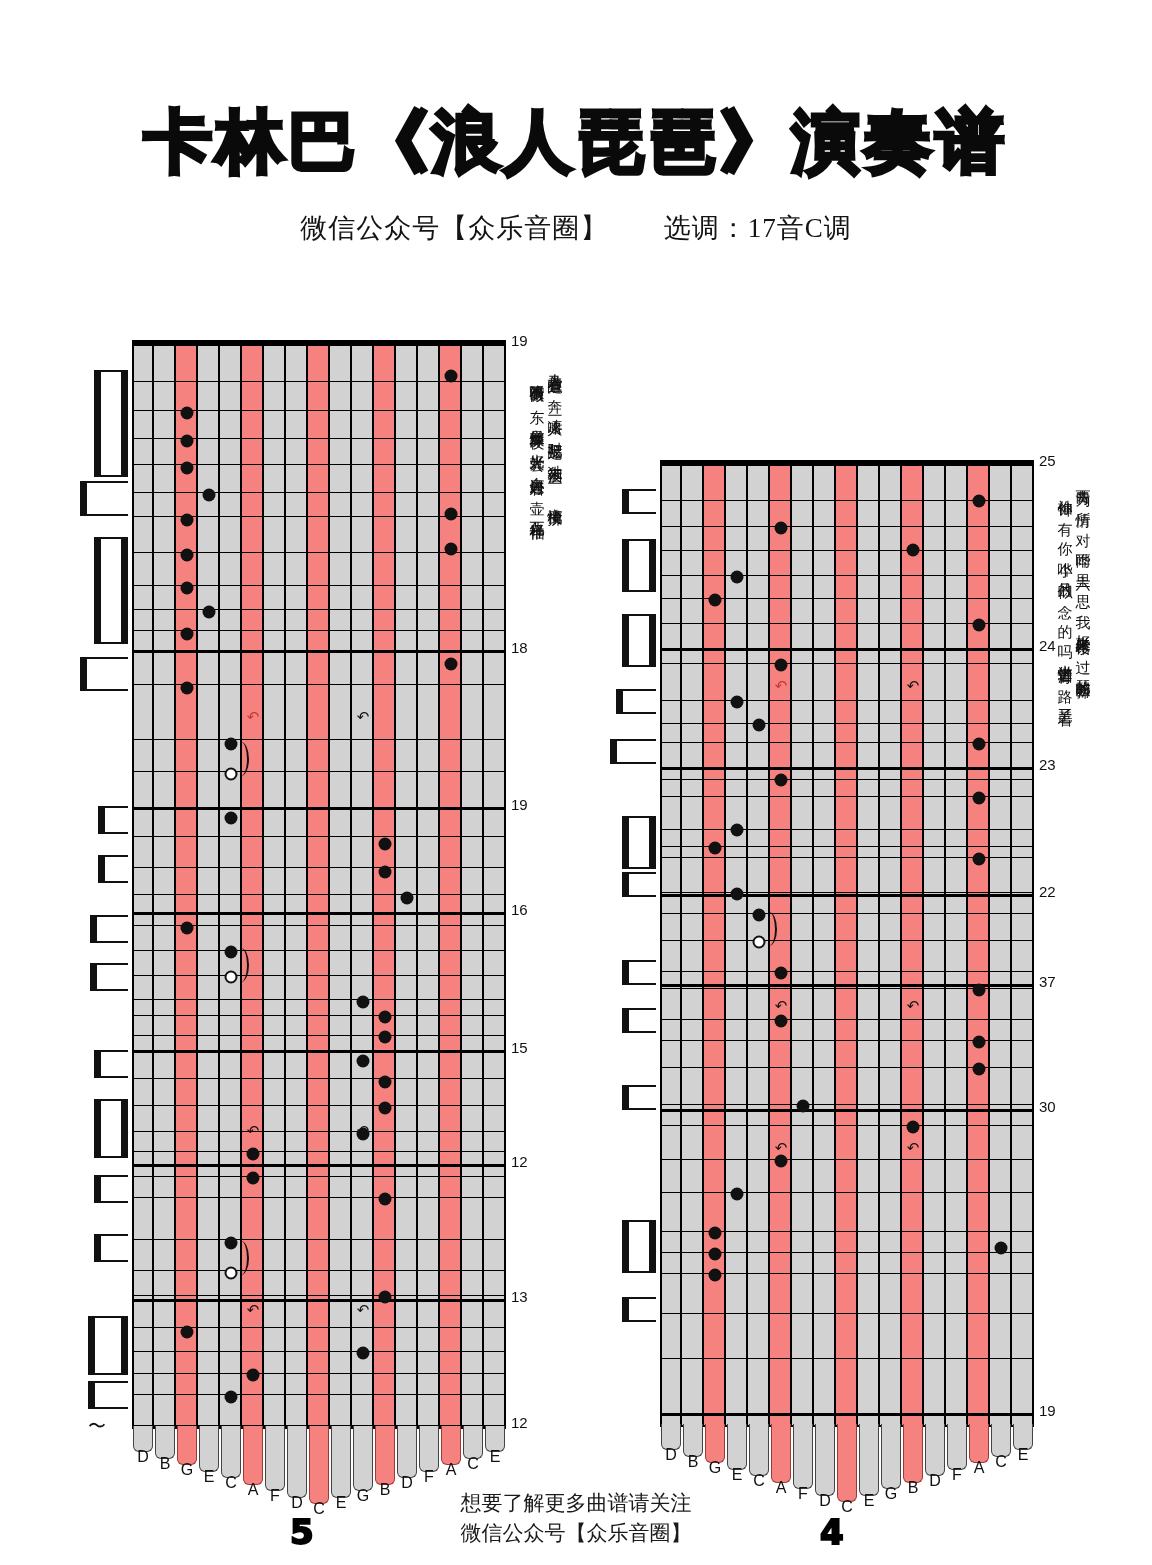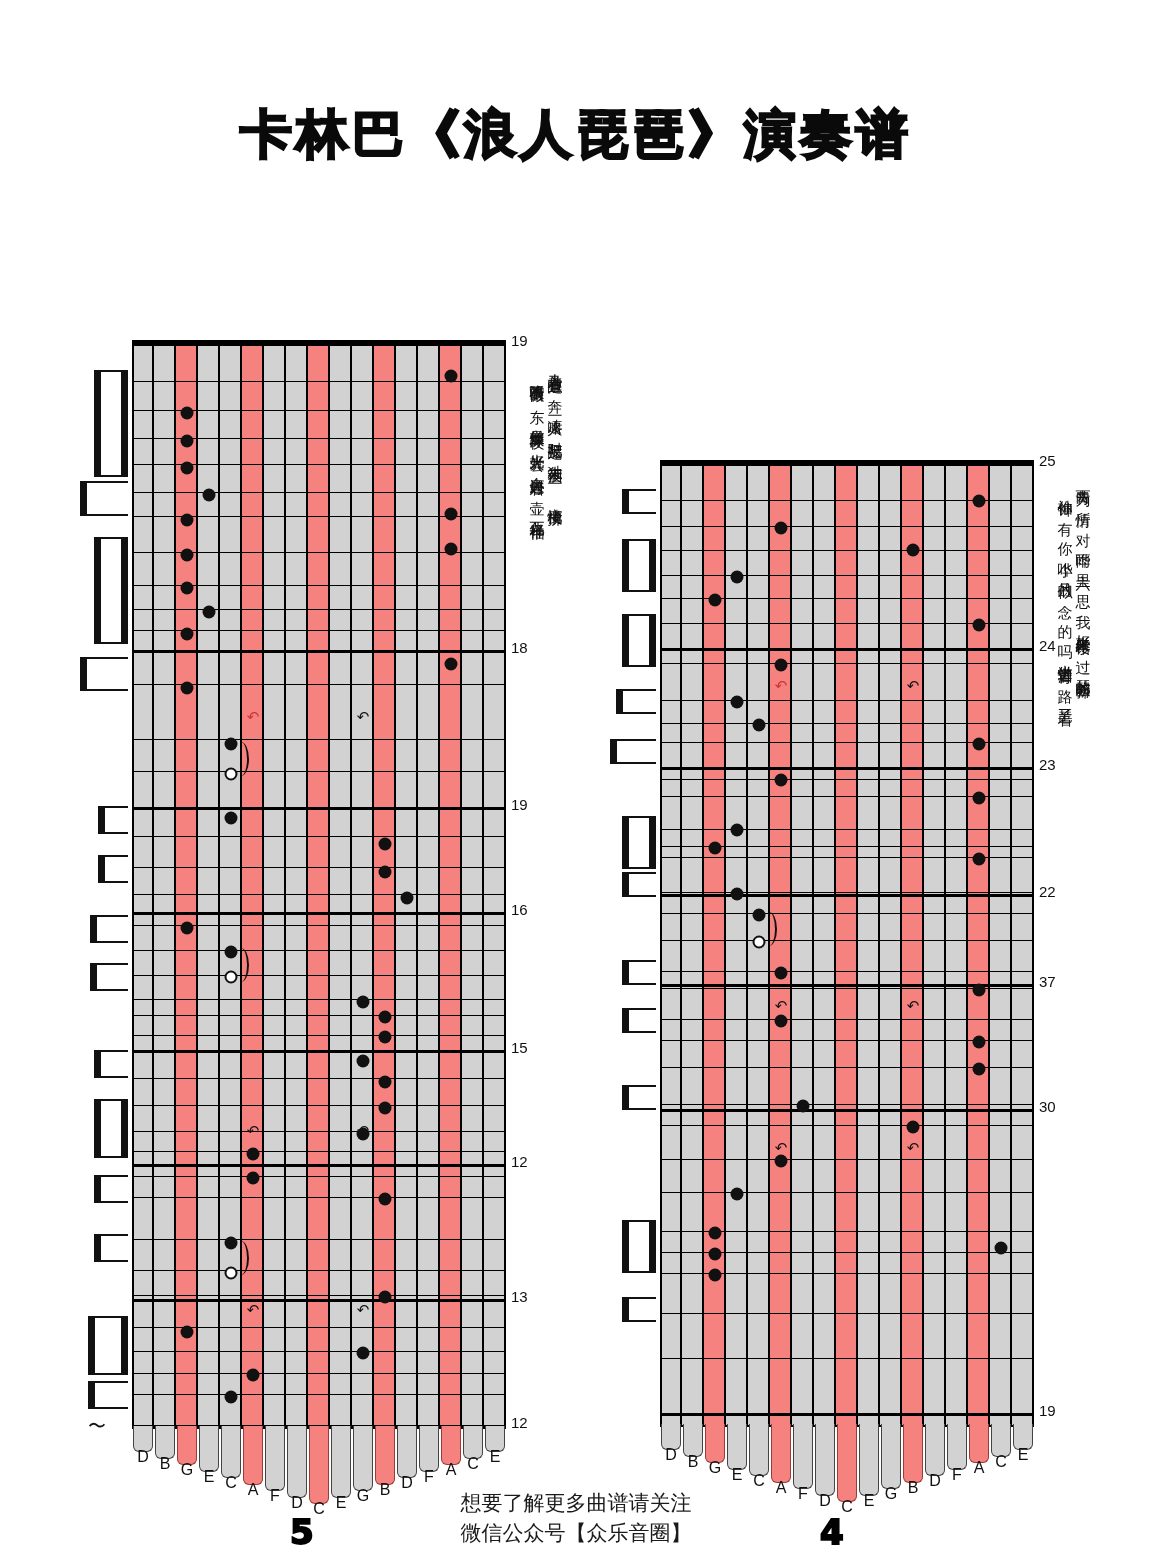--- a/index.html
+++ b/index.html
@@ -7,21 +7,21 @@
     width:1152px;height:1565px;position:relative;
     background:#ffffff;
     font-family:"Liberation Sans","DejaVu Sans",sans-serif;
     overflow:hidden;
   }
   
   #header{position:absolute;left:0;top:0;width:1152px;}
   #title{
     text-align:center;margin-top:108px;
     font-family:"DejaVu Sans",sans-serif;
-    font-size:52px;font-weight:normal;color:#0a0a0a;
+    font-size:68px;font-weight:bold;color:#0a0a0a;
     letter-spacing:4px;line-height:1;
     -webkit-text-stroke:4px #0a0a0a;
   }
   #subtitle{
     text-align:center;margin-top:34px;
     font-family:"Liberation Serif","DejaVu Serif",serif;
     font-size:27px;color:#141414;letter-spacing:1px;
   }
   #subtitle .gap{display:inline-block;width:40px;}
 
@@ -61,20 +61,25 @@
   #footer{position:absolute;left:0;top:1488px;width:1152px;text-align:center;}
   #footer div{font-family:"DejaVu Sans",sans-serif;font-size:21px;color:#1a1a1a;line-height:1.45;}
   #pagenum{position:absolute;left:820px;top:1512px;font-family:"DejaVu Sans",sans-serif;font-size:34px;font-weight:bold;color:#000;-webkit-text-stroke:2px #000;}
   #pagenum2{position:absolute;left:290px;top:1512px;font-family:"DejaVu Sans",sans-serif;font-size:34px;font-weight:bold;color:#000;-webkit-text-stroke:2px #000;}
 </style>
 </head>
 <body>
 
 <div id="header">
   <div id="title">卡林巴《浪人琵琶》演奏谱</div>
+  <div id="subtitle">
+    <span>微信公众号【众乐音圈】</span>
+    <span class="gap"></span>
+    <span>选调：17音C调</span>
+  </div>
 </div>
 
 <div class="staff" id="staff-left" style="left:84px;top:340px;">
     <div class="grid" style="left: 48px; width: 374px; height: 1084px;">
       <div class="tine-col first" style="left: 0px; width: 22px;"></div>
       <div class="tine-col" style="left: 22px; width: 22px;"></div>
       <div class="tine-col red" style="left: 44px; width: 22px;"></div>
       <div class="tine-col" style="left: 66px; width: 22px;"></div>
       <div class="tine-col" style="left: 88px; width: 22px;"></div>
       <div class="tine-col red" style="left: 110px; width: 22px;"></div>

